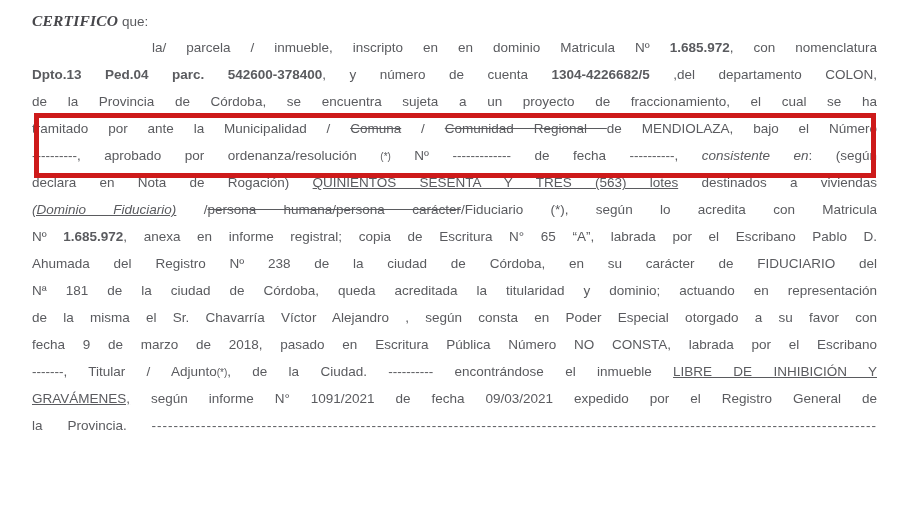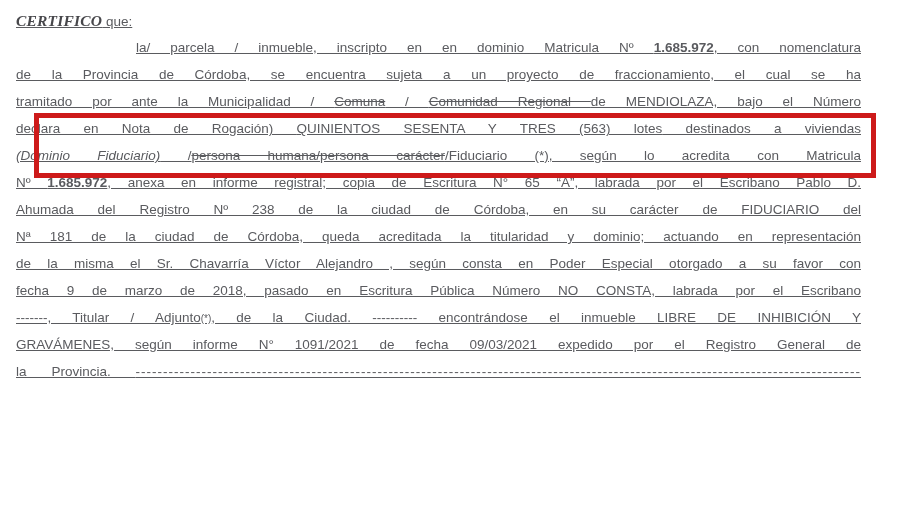--- a/index.html
+++ b/index.html
@@ -5,25 +5,24 @@
   html, body { margin:0; padding:0; }
   body {
     width:900px; height:506px;
     background:#ffffff;
     font-family:"Liberation Sans", sans-serif;
     overflow:hidden;
     position:relative;
   }
   .doc {
     position:absolute;
-    left:16px; top:7px;
+    left:32px; top:7px;
     width:845px;
     font-size:13.5px;
     color:#5a5b5f;
-    text-decoration:underline;
   }
   .line {
     height:27px;
     line-height:27px;
     text-align:justify;
     text-align-last:justify;
     overflow:hidden;
     white-space:normal;
   }
   .heading-line {
@@ -55,22 +54,24 @@
 </style>
 </head>
 <body>
 
 <div class="doc" style="color: rgb(90, 91, 95);">
   <div class="line heading-line">
     <span class="heading-lead" style="color: rgb(71, 71, 75);">CERTIFICO</span><span> que:</span>
   </div>
   <div>
       <div class="line indent"><span class="">la/ parcela / inmueble, inscripto en en dominio Matricula Nº </span><span class="b">1.685.972</span><span class="">, con nomenclatura</span></div>
+      <div class="line"><span class="b">Dpto.13 Ped.04 parc. 542600-378400</span><span class="">, y número de cuenta </span><span class="b">1304-4226682/5</span><span class=""> ,del departamento COLON,</span></div>
       <div class="line"><span class="">de la Provincia de Córdoba, se encuentra sujeta a un proyecto de fraccionamiento, el cual se ha</span></div>
       <div class="line"><span class="">tramitado por ante la Municipalidad / </span><span class="x">Comuna</span><span class=""> / </span><span class="x">Comunidad Regional </span><span class=""> de MENDIOLAZA, bajo el Número</span></div>
+      <div class="line"><span class="">----------, aprobado por ordenanza/resolución </span><span class="m">(*)</span><span class=""> Nº ------------- de fecha ----------, </span><span class="i">consistente en</span><span class="">: (según</span></div>
       <div class="line"><span class="">declara en Nota de Rogación) </span><span class="u">QUINIENTOS SESENTA Y TRES (563) lotes</span><span class=""> destinados a viviendas</span></div>
       <div class="line"><span class="i u">(Dominio Fiduciario)</span><span class=""> /</span><span class="x">persona humana/persona carácter</span><span class="">/Fiduciario (*), según lo acredita con Matricula</span></div>
       <div class="line"><span class="">Nº </span><span class="b">1.685.972</span><span class="">, anexa en informe registral; copia de Escritura N° 65 “A”, labrada por el Escribano Pablo D.</span></div>
       <div class="line"><span class="">Ahumada del Registro Nº 238 de la ciudad de Córdoba, en su carácter de FIDUCIARIO del</span></div>
       <div class="line"><span class="">Nª 181 de la ciudad de Córdoba, queda acreditada la titularidad y dominio; actuando en representación</span></div>
       <div class="line"><span class="">de la misma el Sr. Chavarría Víctor Alejandro , según consta en Poder Especial otorgado a su favor con</span></div>
       <div class="line"><span class="">fecha 9 de marzo de 2018, pasado en Escritura Pública Número NO CONSTA, labrada por el Escribano</span></div>
       <div class="line"><span class="">-------, Titular / Adjunto</span><span class="m">(*)</span><span class="">, de la Ciudad. ---------- encontrándose el inmueble </span><span class="u">LIBRE DE INHIBICIÓN Y</span></div>
       <div class="line"><span class="u">GRAVÁMENES,</span><span class=""> según informe N° 1091/2021 de fecha 09/03/2021 expedido por el Registro General de</span></div>
       <div class="line"><span class="">la Provincia. </span><span class="f">------------------------------------------------------------------------------------------------------------------------------------</span></div>

